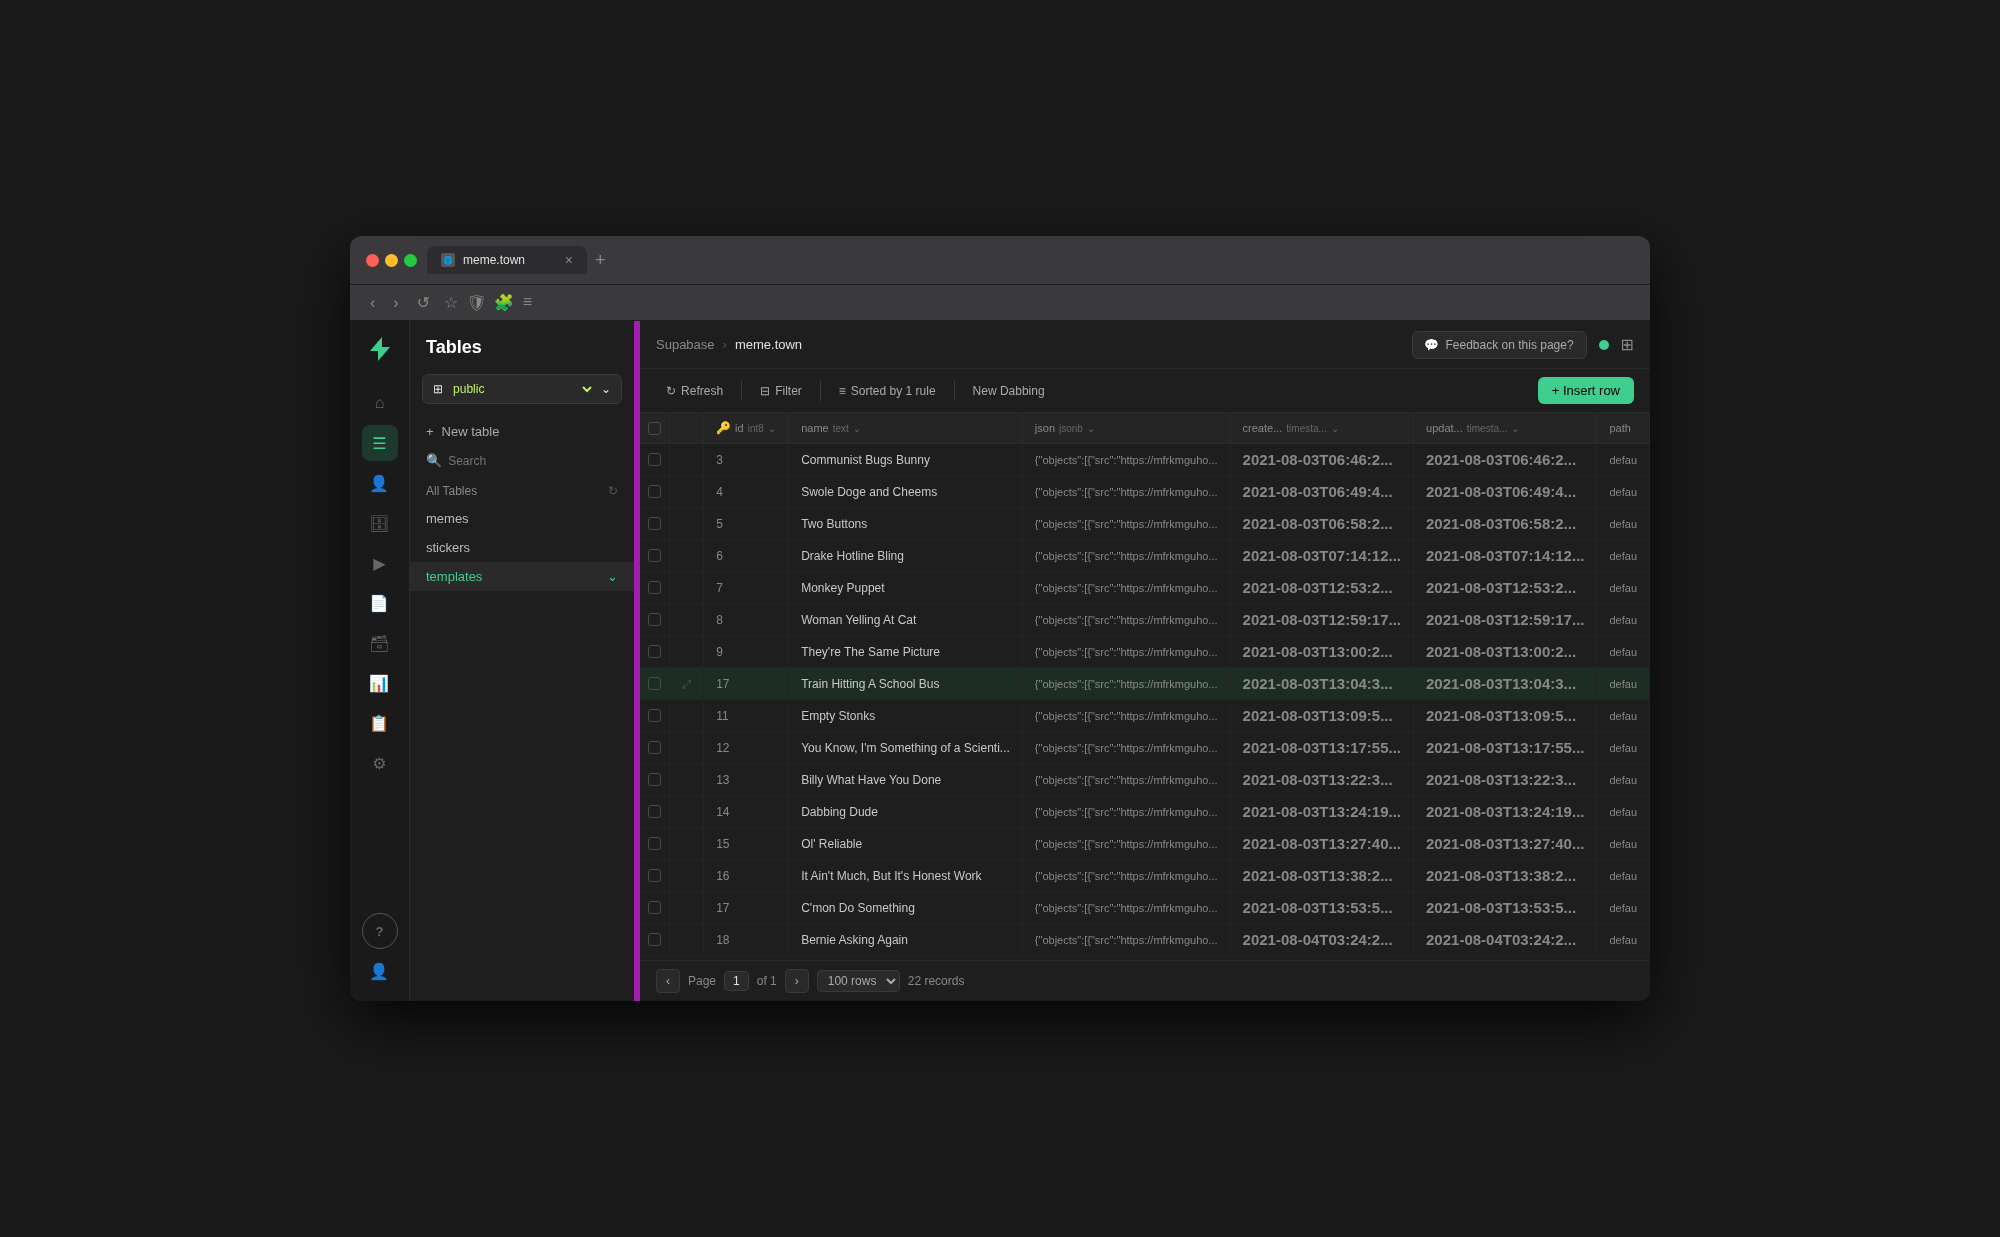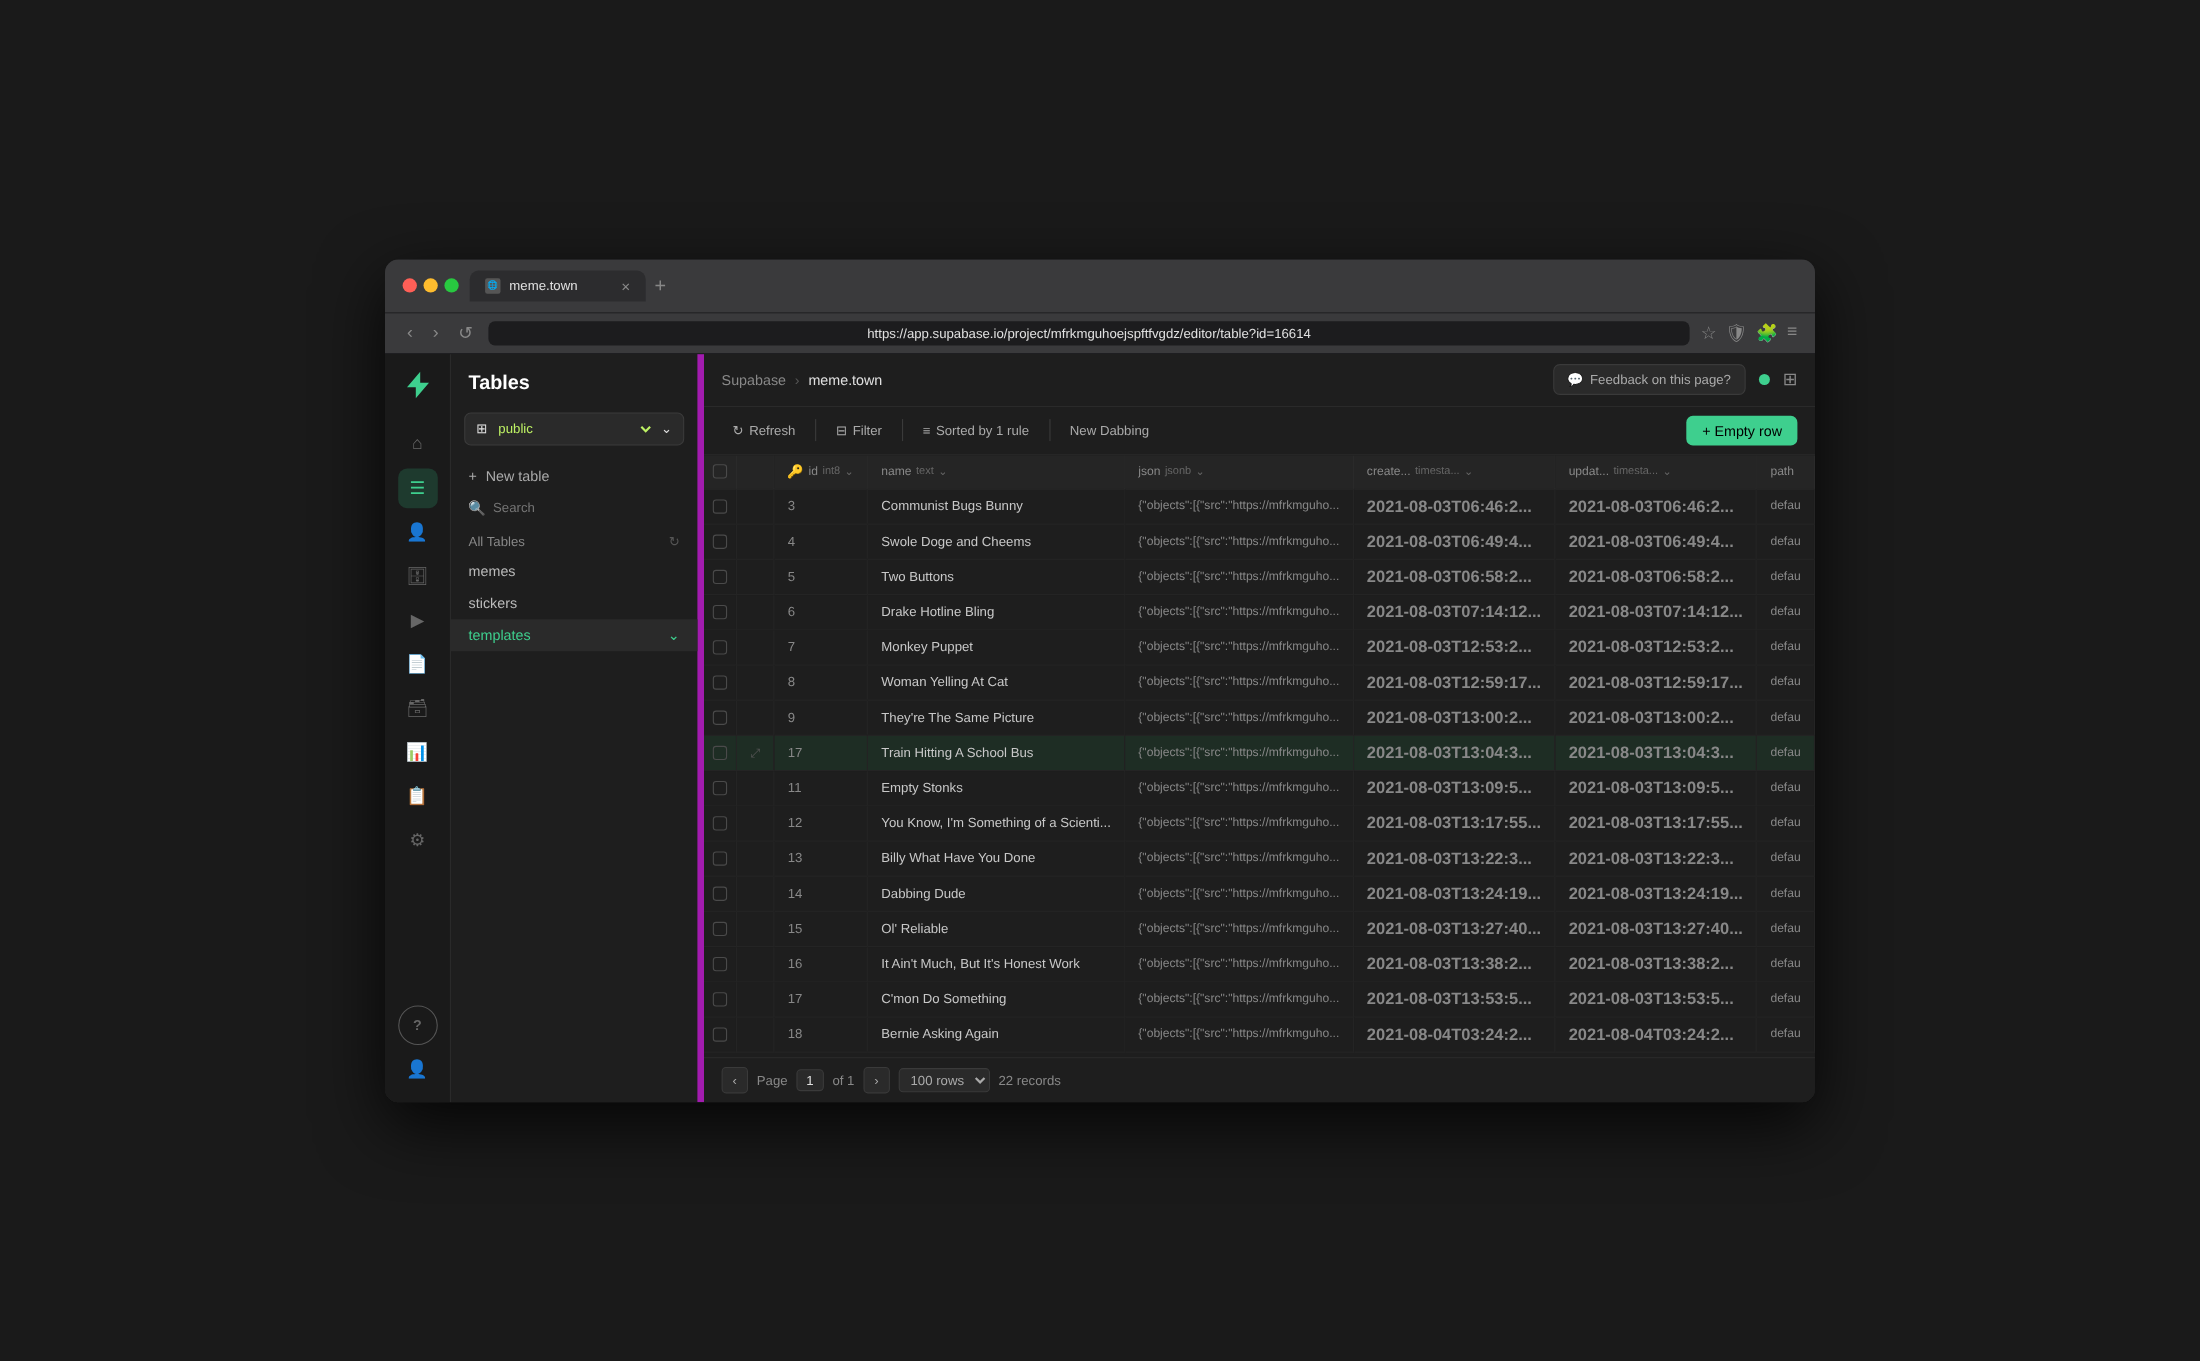--- a/index.html
+++ b/index.html
@@ -522,21 +522,20 @@
         <span class="tab-close">×</span>
       </div>
       <span class="tab-add">+</span>
     </div>
   </div>
 
   <div class="browser-addressbar">
     <span class="nav-btn">‹</span>
     <span class="nav-btn">›</span>
     <span class="nav-btn">↺</span>
-    <input class="address-input" type="text" value="https://app.supabase.io/project/mfrkmguhoejspftfvgdz/editor/table?id=16614" style="">
     <div class="toolbar-icons">
       <span>☆</span>
       <span>🛡</span>
       <span>🧩</span>
       <span>≡</span>
     </div>
   </div>
 
   <div class="app-layout">
 
@@ -631,21 +630,21 @@
         <button class="toolbar-btn">
           <span>≡</span>
           <span>Sorted by 1 rule</span>
         </button>
         <div class="toolbar-divider"></div>
         <button class="toolbar-btn">
           <span>New Dabbing</span>
         </button>
         <div class="toolbar-spacer"></div>
         <div class="insert-btn">
-          <span>+ Empty row</span>
+          <span>+ Insert row</span>
         </div>
       </div>
 
       <div class="data-table-container">
         <table class="data-table">
           <thead>
             <tr>
               <th class="col-check">
                 <div class="cb"></div>
               </th>

